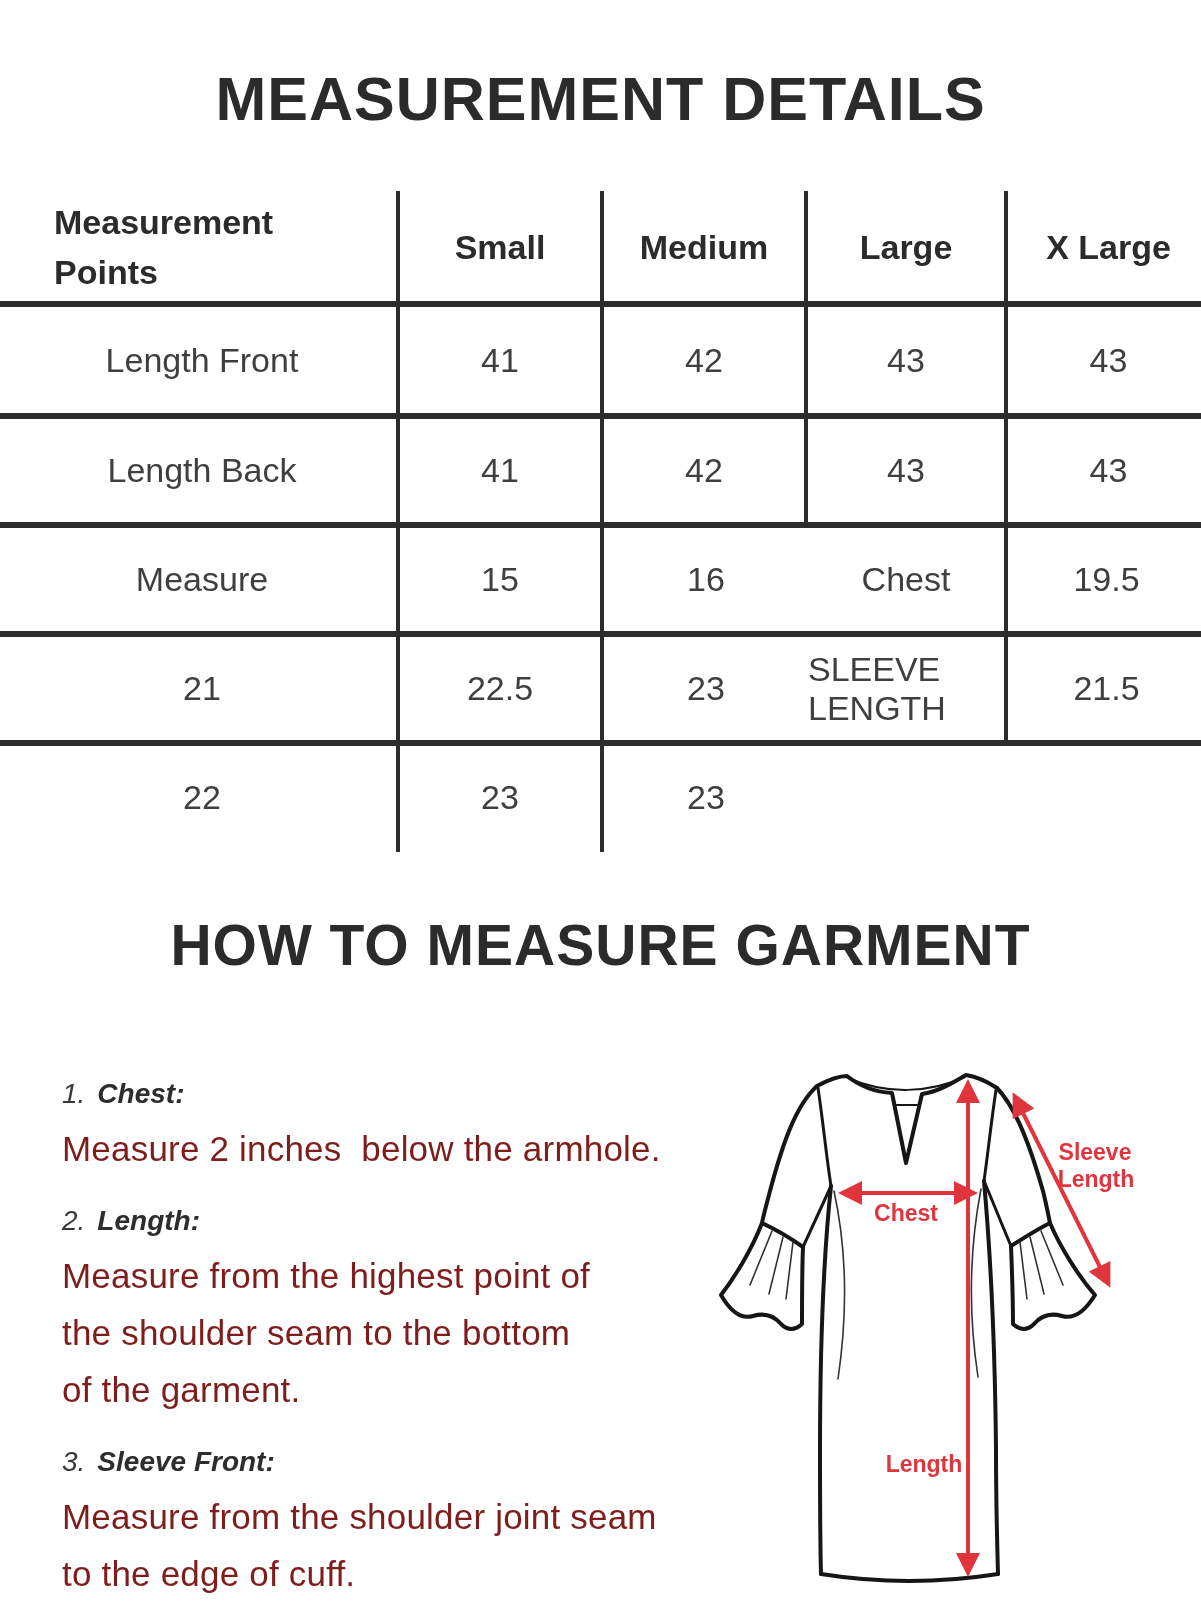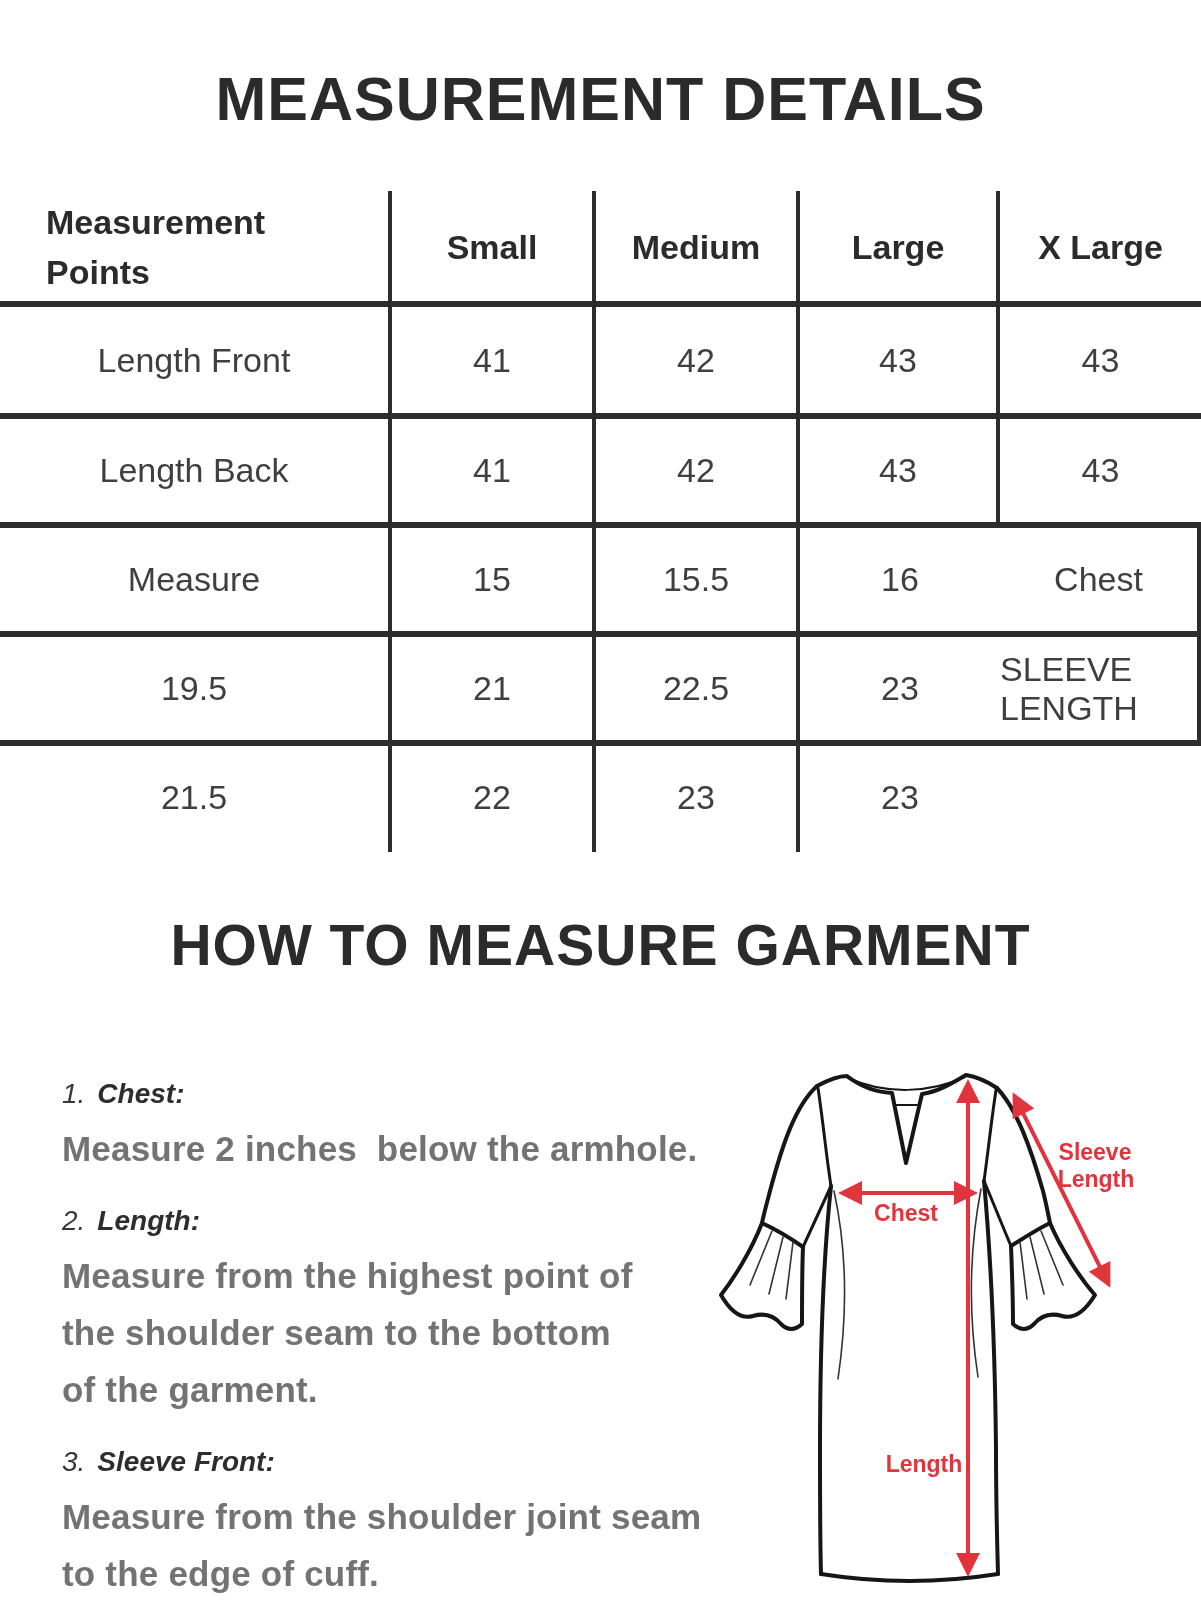--- a/index.html
+++ b/index.html
@@ -20,37 +20,38 @@
     font-weight:bold;color:var(--ink);letter-spacing:1px;
   }
   .title-1{top:28px;font-size:61px;}
   .title-2{top:876px;font-size:57px;}
   
   .mtable{position:absolute;top:155px;left:0;width:1201px;height:661px;}
   .grid{
     display:grid;width:100%;height:100%;
     grid-template-columns:392px 204px 204px 200px 201px;
     grid-template-rows:113px 112px 109px 109px 109px 109px;
+    padding-left:8px;
   }
   .c{
     display:flex;align-items:center;justify-content:center;
     border-right:4px solid var(--table_line);
     font-size:34px;color:var(--body_text);
   }
   .c.lastcol{border-right:none;}
   .c.h{font-weight:bold;color:var(--ink);}
   .c.corner{justify-content:flex-start;padding-left:46px;}
   .c.corner span{max-width:300px;line-height:1.45;}
   .hline{position:absolute;left:0;width:100%;height:6px;background:var(--table_line);}
   
   .instructions{position:absolute;left:62px;top:1036px;width:660px;color:var(--body_text);}
   .instr-item{margin-bottom:22px;}
   .instr-head{font-size:28px;line-height:44px;margin-bottom:4px;color:#383838;font-style:italic;}
   .instr-head .lbl{font-weight:bold;color:#2d2d2d;margin-left:12px;}
-  .instr-line{font-size:35px;line-height:57px;white-space:pre;color:#737373;letter-spacing:0.2px;font-weight:bold;}
+  .instr-line{font-size:35px;line-height:57px;white-space:pre;color:#7f1d1d;letter-spacing:0.2px;}
   
   .diagram{position:absolute;left:690px;top:995px;width:515px;height:570px;}
   .outline{fill:none;stroke:#161616;stroke-linecap:round;stroke-linejoin:round;}
   .w4{stroke-width:4px;}
   .w3{stroke-width:3px;}
   .w2{stroke-width:2px;}
   .thin{stroke-width:1.6px;stroke:#333;}
   .arrow{stroke:var(--accent);stroke-width:4px;fill:none;}
   .rlabel{
     fill:var(--accent);font-weight:bold;font-size:23px;
@@ -82,21 +83,20 @@
       <div class="c lastcol">43</div>
 
       <div class="c">Length Back</div>
       <div class="c">41</div>
       <div class="c">42</div>
       <div class="c">43</div>
       <div class="c lastcol">43</div>
 
       <div class="c">Measure</div>
       <div class="c">15</div>
-      <div class="c">15.5</div>
       <div class="c lastcol">16</div>
 
       <div class="c">Chest</div>
       <div class="c">19.5</div>
       <div class="c">21</div>
       <div class="c">22.5</div>
       <div class="c lastcol">23</div>
 
       <div class="c">SLEEVE LENGTH</div>
       <div class="c">21.5</div>

